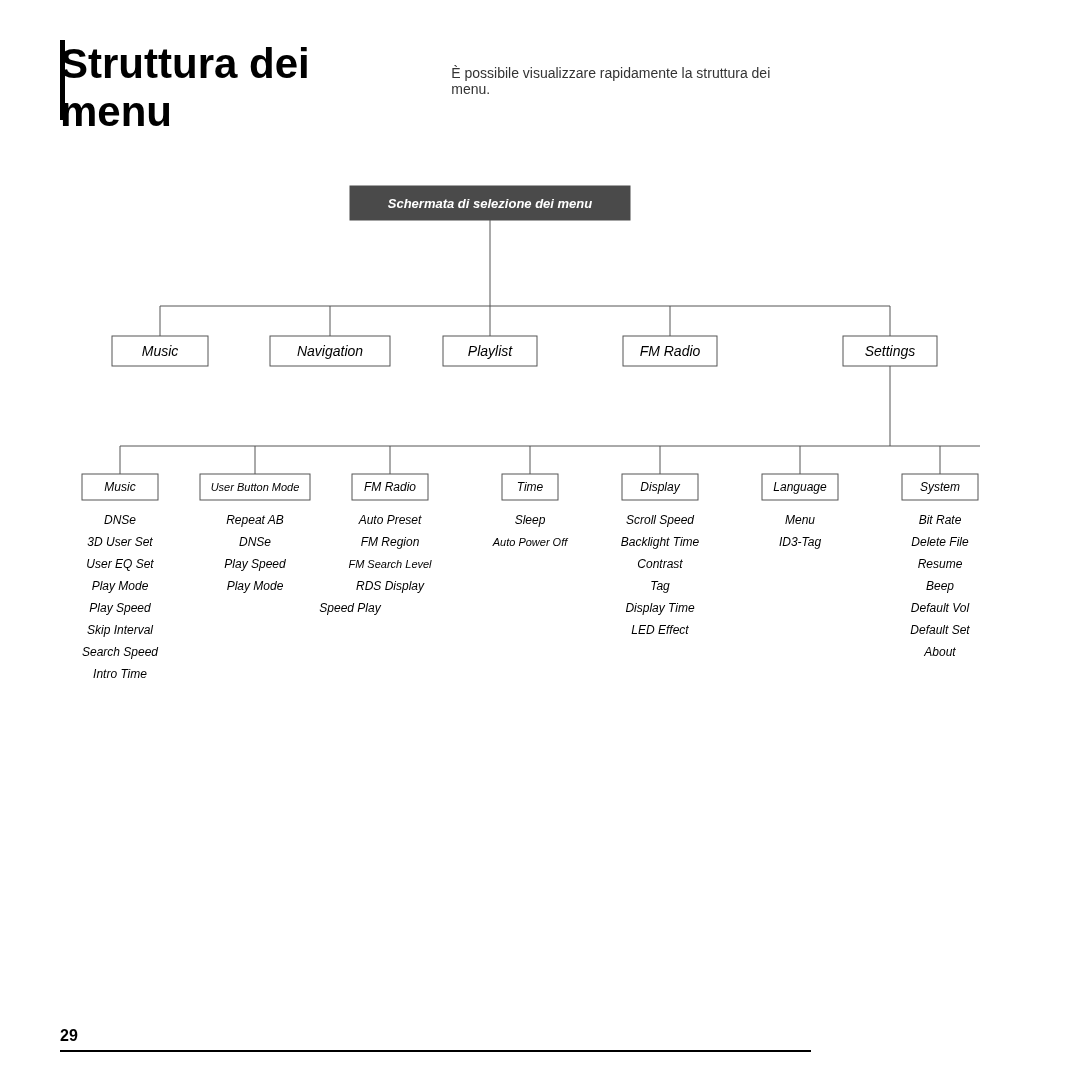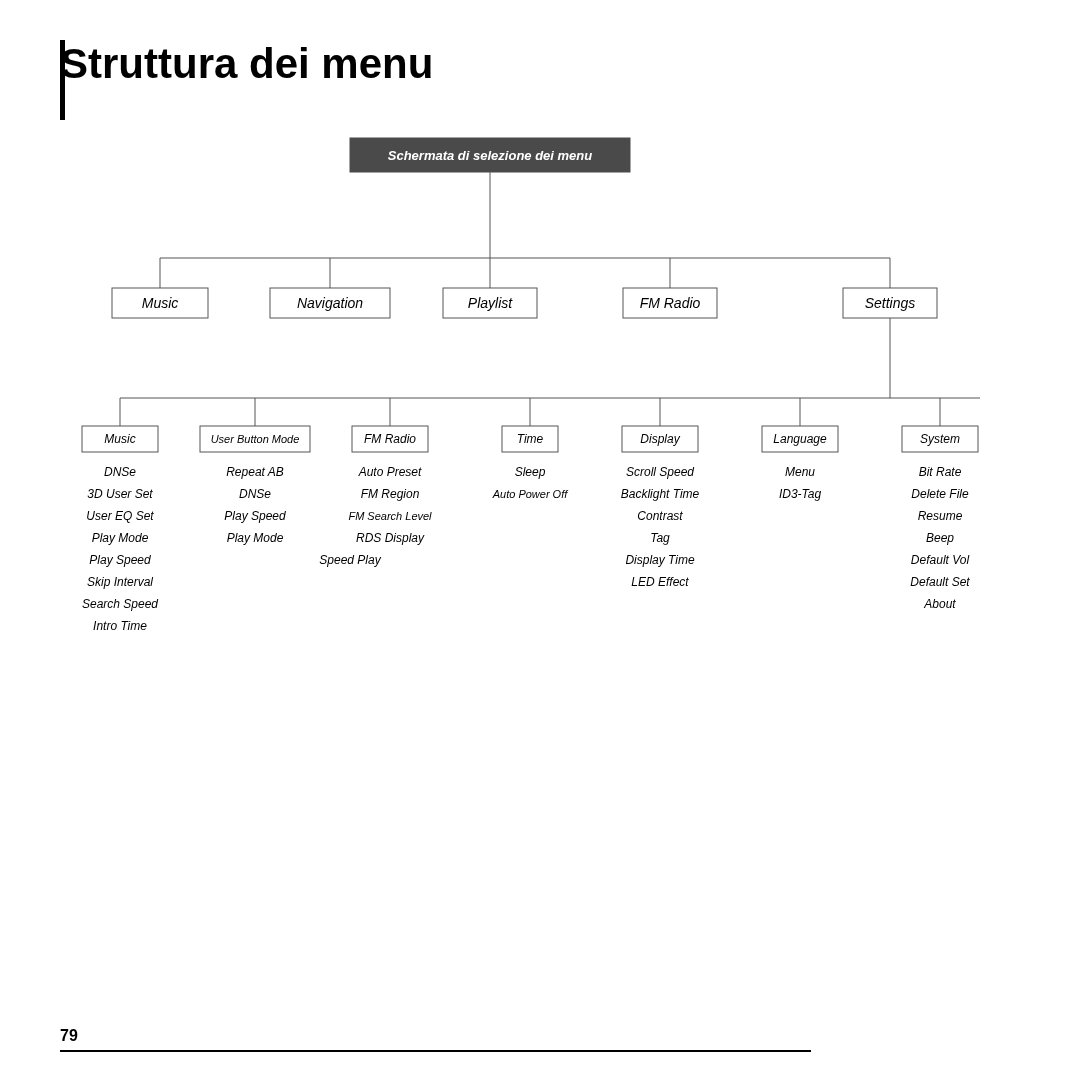--- a/index.html
+++ b/index.html
@@ -73,20 +73,21 @@
     }
   </style>
 </head>
 <body>
 
 <div class="page-container">
   <div class="left-bar"></div>
 
   <div class="header">
     <span class="page-title">Struttura dei menu</span>
+    <span class="page-subtitle">È possibile visualizzare rapidamente la struttura dei menu.</span>
   </div>
 
   <div class="tree-wrapper">
     <svg width="960" height="680" style="display:block; margin: 0 auto;">
 
       <rect x="290" y="10" width="280" height="34" fill="#4a4a4a" stroke="#4a4a4a"></rect>
       <text x="430" y="32" text-anchor="middle" fill="white" font-size="13" font-weight="bold" font-family="Arial">Schermata di selezione dei menu</text>
 
       <line x1="430" y1="44" x2="430" y2="130" stroke="#555" stroke-width="1"></line>
 
@@ -190,14 +191,14 @@
       <text x="880" y="414" text-anchor="middle" fill="black" font-size="12" font-family="Arial">Beep</text>
       <text x="880" y="436" text-anchor="middle" fill="black" font-size="12" font-family="Arial">Default Vol</text>
       <text x="880" y="458" text-anchor="middle" fill="black" font-size="12" font-family="Arial">Default Set</text>
       <text x="880" y="480" text-anchor="middle" fill="black" font-size="12" font-family="Arial">About</text>
 
       <text x="290" y="436" text-anchor="middle" fill="black" font-size="12" font-family="Arial">Speed Play</text>
     </svg>
   </div>
 
   <div class="bottom-line"></div>
-  <div class="page-number">79</div>
+  <div class="page-number">29</div>
 </div>
 
 </body></html>

